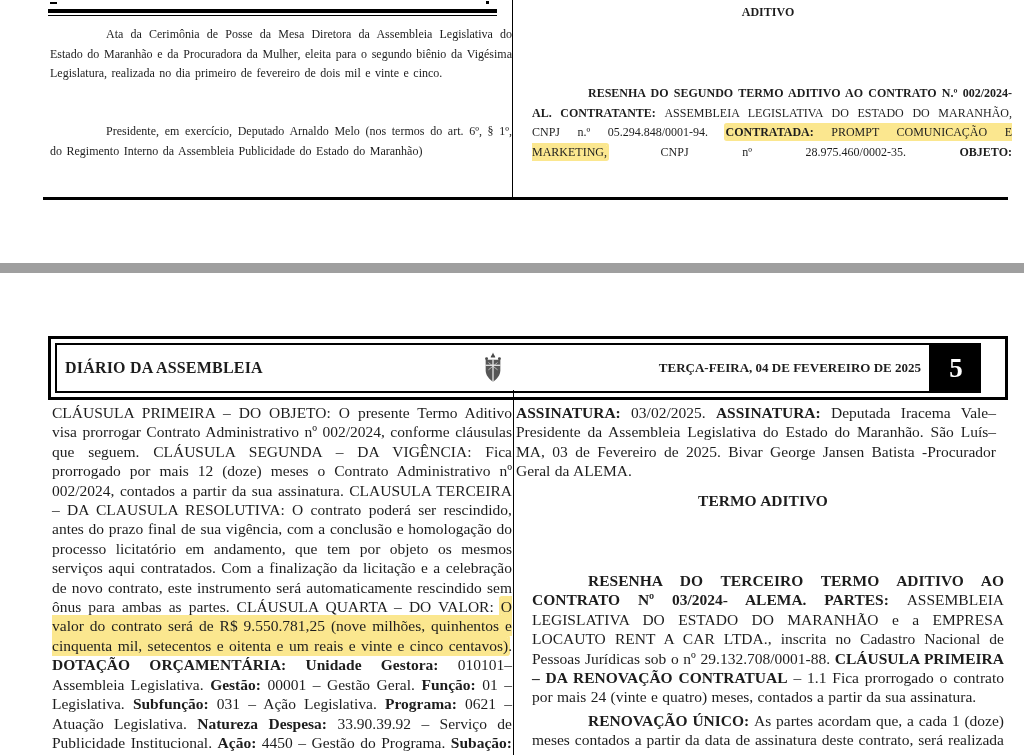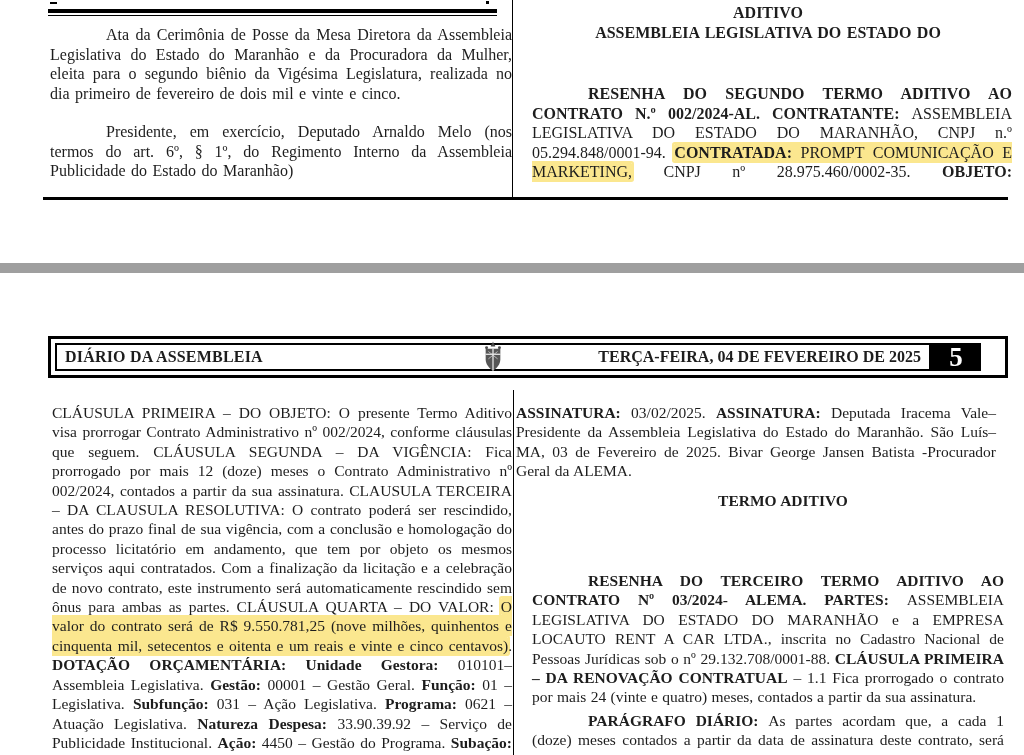--- a/index.html
+++ b/index.html
@@ -12,39 +12,39 @@
     position:relative;width:1024px;height:755px;overflow:hidden;
     background:#ffffff;font-family:"Liberation Serif",serif;color:var(--ink);
   }
   .abs{position:absolute;}
   .para{margin:4px;text-align:justify;}
   .para.indent{text-indent:56px;}
   .b{font-weight:bold;}
   .hl{background:var(--highlight);box-shadow:0 0 0 2px var(--highlight);border-radius:1px;}
   .center-head{text-align:center;font-weight:bold;}
   
-  .p1-text{font-size:16px;line-height:19.5px;word-spacing:1.5px;font-family:Liberation Serif, serif;}
+  .p1-text{font-size:12px;line-height:19.5px;word-spacing:1.5px;font-family:Liberation Serif, serif;}
   .p1-right-para{text-align-last:justify;word-spacing:2px;}
   .rule-double{border-top:4px solid #000;border-bottom:1px solid #000;height:2px;}
   .rule-thick{background:#000;height:3px;}
   .v-rule{width:1px;background:#000;}
   .artifact{background:#000;}
   
   .sep-bar{background:var(--separator);}
   
   .journal-header{
     border:3px solid #000;box-sizing:border-box;padding:4px;
     display:flex;align-items:stretch;background:#fff;
   }
   .journal-header .inner{
     flex:1;border:2px solid #000;display:flex;align-items:center;
     position:relative;padding:0 8px;box-sizing:border-box;
   }
   .journal-title{font-weight:bold;font-size:16px;letter-spacing:.2px;white-space:nowrap;}
-  .journal-date{margin-left:auto;font-weight:bold;font-size:16px;white-space:nowrap;}
+  .journal-date{margin-left:auto;font-weight:bold;font-size:13px;white-space:nowrap;}
   .crest{position:absolute;left:50%;top:50%;transform:translate(-50%,-50%);line-height:0;}
   .page-badge{
     width:50px;margin-right:20px;background:#000;color:#fff;
     display:flex;align-items:center;justify-content:center;
     font-weight:bold;font-size:27px;font-family:"Liberation Serif",serif;
   }
   
   .p2-text{font-size:15.5px;line-height:19.4px;word-spacing:.5px;}
 </style>
 </head>
@@ -58,30 +58,29 @@
   <div class="abs rule-double" style="left:48px;top:9px;width:449px;"></div>
 
   <p class="abs para indent p1-text" style="left:46px;top:21px;width:462px;">Ata da Cerimônia de Posse da Mesa Diretora da Assembleia Legislativa do Estado do Maranhão e da Procuradora da Mulher, eleita para o segundo biênio da Vigésima Legislatura, realizada no dia primeiro de fevereiro de dois mil e vinte e cinco.</p>
 
   <p class="abs para indent p1-text" style="left:46px;top:118px;width:462px;">Presidente, em exercício, Deputado Arnaldo Melo (nos termos do art. 6º, § 1º, do Regimento Interno da Assembleia Publicidade do Estado do Maranhão)</p>
 
   <div class="abs v-rule" style="left:512px;top:0;height:197px;"></div>
 
   <div class="abs center-head p1-text" style="left:528px;top:3px;width:480px;">
       <div>ADITIVO</div>
-      <div>ASSEMBLEIA LEGISLATIVA DO ESTADO DO</div>
     </div>
 
   <p class="abs para indent p1-text p1-right-para" style="left:528px;top:80px;width:480px;"><span class="b">RESENHA DO SEGUNDO TERMO ADITIVO AO CONTRATO N.º 002/2024-AL. </span><span class="b">CONTRATANTE: </span><span>ASSEMBLEIA LEGISLATIVA DO ESTADO DO MARANHÃO, CNPJ n.º 05.294.848/0001-94. </span><span class="b hl">CONTRATADA: </span><span class="hl">PROMPT COMUNICAÇÃO E MARKETING,</span><span> CNPJ nº 28.975.460/0002-35. </span><span class="b">OBJETO:</span></p>
 
   <div class="abs rule-thick" style="left:43px;top:197px;width:965px;"></div>
 
   <div class="abs sep-bar" style="left:0;top:263px;width:1024px;height:10px;"></div>
 
-  <div class="abs journal-header" style="left:48px;top:336px;width:960px;height:42px;">
+  <div class="abs journal-header" style="left:48px;top:336px;width:960px;height:64px;">
     <div class="inner">
       <span class="journal-title">DIÁRIO DA ASSEMBLEIA</span>
       <span class="crest">
         <svg width="22" height="32" viewBox="0 0 24 34" aria-hidden="true">
           <path d="M12 0c-.6 2.5-2.5 3.5-2.5 5.6h5C14.5 3.5 12.6 2.5 12 0z" fill="#4a4a4a"></path>
           <circle cx="5" cy="7" r="1.6" fill="#4a4a4a"></circle>
           <circle cx="19" cy="7" r="1.6" fill="#4a4a4a"></circle>
           <path d="M4 8h16v12c0 7-8 12-8 12s-8-5-8-12z" fill="#565656"></path>
           <path d="M12 8v24" stroke="#ffffff" stroke-width="1.2"></path>
           <path d="M4 14h16" stroke="#ffffff" stroke-width="1.2"></path>
@@ -92,22 +91,22 @@
     </div>
     <div class="page-badge">5</div>
   </div>
 
   <div class="abs v-rule" style="left:513px;top:390px;height:365px;"></div>
 
   <p class="abs para p2-text" style="left:48px;top:399px;width:460px;"><span>CLÁUSULA PRIMEIRA – DO OBJETO: O presente Termo Aditivo visa prorrogar Contrato Administrativo nº 002/2024, conforme cláusulas que seguem. CLÁUSULA SEGUNDA – DA VIGÊNCIA: Fica prorrogado por mais 12 (doze) meses o Contrato Administrativo nº 002/2024, contados a partir da sua assinatura. CLAUSULA TERCEIRA – DA CLAUSULA RESOLUTIVA: O contrato poderá ser rescindido, antes do prazo final de sua vigência, com a conclusão e homologação do processo licitatório em andamento, que tem por objeto os mesmos serviços aqui contratados. Com a finalização da licitação e a celebração de novo contrato, este instrumento será automaticamente rescindido sem ônus para ambas as partes. CLÁUSULA QUARTA – DO VALOR: </span><span class="hl">O valor do contrato será de R$ 9.550.781,25 (nove milhões, quinhentos e cinquenta mil, setecentos e oitenta e um reais e vinte e cinco centavos)</span><span>. </span><span class="b">DOTAÇÃO ORÇAMENTÁRIA: Unidade Gestora: </span><span>010101–Assembleia Legislativa. </span><span class="b">Gestão: </span><span>00001 – Gestão Geral. </span><span class="b">Função: </span><span>01 – Legislativa. </span><span class="b">Subfunção: </span><span>031 – Ação Legislativa. </span><span class="b">Programa: </span><span>0621 – Atuação Legislativa. </span><span class="b">Natureza Despesa: </span><span>33.90.39.92 – Serviço de Publicidade Institucional. </span><span class="b">Ação: </span><span>4450 – Gestão do Programa. </span><span class="b">Subação: </span><span>025247 – Divulgação Institucional</span></p>
 
   <p class="abs para p2-text" style="left:512px;top:399px;width:480px;"><span class="b">ASSINATURA: </span><span>03/02/2025. </span><span class="b">ASSINATURA: </span><span>Deputada Iracema Vale–Presidente da Assembleia Legislativa do Estado do Maranhão. São Luís–MA, 03 de Fevereiro de 2025. Bivar George Jansen Batista -Procurador Geral da ALEMA.</span></p>
 
-  <div class="abs center-head p2-text" style="left:543px;top:491px;width:480px;">
+  <div class="abs center-head p2-text" style="left:523px;top:491px;width:480px;">
       <div>TERMO ADITIVO</div>
     </div>
 
   <div class="abs" style="left:528px;top:567px;width:480px;">
     <p class="para indent p2-text"><span class="b">RESENHA DO TERCEIRO TERMO ADITIVO AO CONTRATO Nº 03/2024- ALEMA. PARTES: </span><span>ASSEMBLEIA LEGISLATIVA DO ESTADO DO MARANHÃO e a EMPRESA LOCAUTO RENT A CAR LTDA., inscrita no Cadastro Nacional de Pessoas Jurídicas sob o nº 29.132.708/0001-88. </span><span class="b">CLÁUSULA PRIMEIRA – DA RENOVAÇÃO CONTRATUAL</span><span> – 1.1 Fica prorrogado o contrato por mais 24 (vinte e quatro) meses, contados a partir da sua assinatura.</span></p>
-    <p class="para indent p2-text"><span class="b">PARÁGRAFO DIÁRIO: </span><span>As partes acordam que, a cada 1 (doze) meses contados a partir da data de assinatura deste contrato, será realizada uma avaliação das condições contratuais, com o objetivo</span></p>
+    <p class="para indent p2-text"><span class="b">RENOVAÇÃO ÚNICO: </span><span>As partes acordam que, a cada 1 (doze) meses contados a partir da data de assinatura deste contrato, será realizada uma avaliação das condições contratuais, com o objetivo</span></p>
   </div>
 
 </div>
 
 </body></html>

